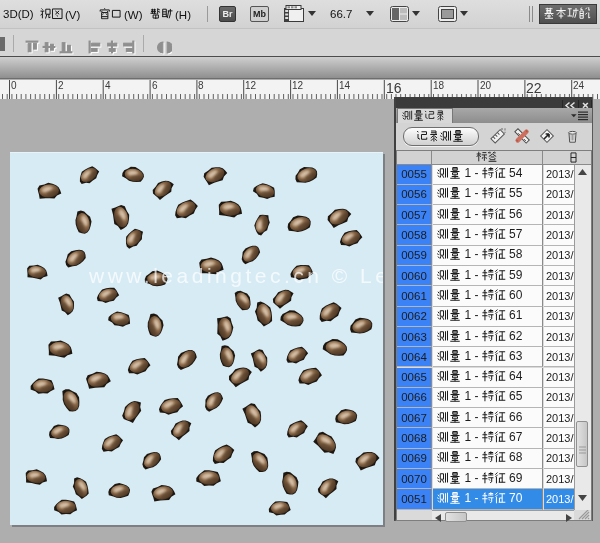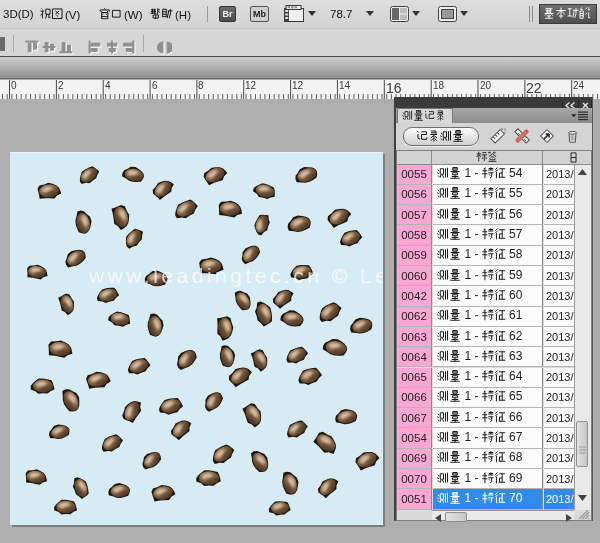--- a/index.html
+++ b/index.html
@@ -14,21 +14,21 @@
 #panel{left:394px;top:97px;width:199px;height:424px;background:#d4d4d4;border-left:2px solid #404040;border-right:1px solid #585858;border-bottom:2px solid #585858}
 #ptitle{position:absolute;left:0;top:0;width:196px;height:11px;background:#3b3b3b}
 #ptabs{position:absolute;left:0;top:11px;width:196px;height:15px;background:linear-gradient(#a8a8a8,#8d8d8d)}
 #ptab{position:absolute;left:1px;top:0;width:56px;height:15px;background:#d8d8d8;border:1px solid #777;border-bottom:none;display:flex;align-items:center;justify-content:center}
 #pbtn{position:absolute;left:7px;top:30px;width:76px;height:19px;border:1px solid #6e6e6e;border-radius:9px;background:linear-gradient(#fdfdfd,#d0d0d0);display:flex;align-items:center;justify-content:center;box-shadow:0 1px 0 rgba(255,255,255,.7)}
 .picon{position:absolute;top:30px}
 #tbl{position:absolute;left:0px;top:53px;width:196px;height:371px;background:#dadada;border:1px solid #7e7e7e}
 #thead{position:absolute;left:0;top:0;width:194px;height:13.5px;background:#d2d2d2;border-bottom:1px solid #8a8a8a}
 .tr{position:absolute;left:0;width:177px;height:20.3px}
 .td{position:absolute;top:0;height:20.3px;display:flex;align-items:center;overflow:hidden}
-.td.id{left:0;width:35px;background:#f9a8d4;border-right:1px solid #8a8a8a;justify-content:center;font-size:11.5px;color:#1c1c1c;border-bottom:1px solid #b5b5b5}
+.td.id{left:0;width:35px;background:#3b82f6;border-right:1px solid #8a8a8a;justify-content:center;font-size:11.5px;color:#1c1c1c;border-bottom:1px solid #b5b5b5}
 .td.lab{left:36px;width:110px;border-right:1px solid #8a8a8a;padding-left:4px;border-bottom:1px solid #b5b5b5}
 .td.dat{left:147px;width:31px;padding-left:2px;border-bottom:1px solid #b5b5b5}
 #vsb{position:absolute;left:177px;top:13.5px;width:17px;height:345px;background:#e9e9e9;border-left:1px solid #9a9a9a}
 #hsb{position:absolute;left:35px;top:358.5px;width:142px;height:10.5px;background:#e9e9e9;border-top:1px solid #9a9a9a}
 .thumb{position:absolute;background:linear-gradient(90deg,#e2e2e2,#c6c6c6);border:1px solid #909090;border-radius:2px}
 </style></head><body>
 <div id="root">
 <svg width="0" height="0" style="position:absolute">
       <defs>
         <symbol id="g-ri" viewBox="0 0 96 96">
@@ -124,21 +124,21 @@
         <rect x="1.2" y="8.5" width="3" height="2" fill="#ddd"></rect>
         <rect x="1.2" y="12" width="3" height="2" fill="#ddd"></rect>
         <rect x="2" y="0.5" width="15" height="4" fill="#f0f0f0" stroke="#3a3a3a"></rect>
         <rect x="3.5" y="1.3" width="2.5" height="2" fill="#888"></rect>
         <rect x="7" y="1.3" width="2.5" height="2" fill="#888"></rect>
         <rect x="10.5" y="1.3" width="2.5" height="2" fill="#888"></rect>
       </svg>
  <svg class="abs" style="left:308px;top:11px" width="8" height="6">
         <path d="M0 0h8l-4 5z" fill="#333"></path>
       </svg>
- <div class="mi" style="left:330px;font-size:11.5px">78.7</div>
+ <div class="mi" style="left:330px;font-size:11.5px">66.7</div>
  <svg class="abs" style="left:366px;top:11px" width="8" height="6">
         <path d="M0 0h8l-4 5z" fill="#333"></path>
       </svg>
  <svg class="abs" style="left:390px;top:6px" width="19" height="16">
         <rect x="0.5" y="0.5" width="18" height="15" rx="2" fill="#ececec" stroke="#444"></rect>
         <rect x="2" y="2" width="7" height="12" fill="#666"></rect>
         <rect x="10" y="2" width="7" height="5.5" fill="#bbb"></rect>
         <rect x="10" y="8.5" width="7" height="5.5" fill="#bbb"></rect>
       </svg>
  <svg class="abs" style="left:412px;top:11px" width="8" height="6">
@@ -679,21 +679,21 @@
                 <use href="#g-te" x="44.7" y="0" width="12" height="12" style="color:#1c1c1c"></use>
                 <use href="#g-zheng" x="56.7" y="0" width="12" height="12" style="color:#1c1c1c"></use>
                 <text x="72.1" y="10.1" font-size="12px" font-family="Liberation Sans, sans-serif" fill="#1c1c1c">59</text>
               </svg>
             </div>
 <div class="td dat" style="background:#fbfbfb">
               <span style="font-size:11px;color:#1c1c1c">2013/8</span>
             </div>
 </div>
           <div class="tr" style="top:121.8px">
-<div class="td id">0042</div>
+<div class="td id">0061</div>
 <div class="td lab" style="background:#fbfbfb">
               <svg width="87" height="14" style="overflow:visible">
                 <use href="#g-ce" x="0.0" y="0" width="12" height="12" style="color:#1c1c1c"></use>
                 <use href="#g-liang" x="12.0" y="0" width="12" height="12" style="color:#1c1c1c"></use>
                 <text x="27.4" y="10.1" font-size="12px" font-family="Liberation Sans, sans-serif" fill="#1c1c1c">1</text>
                 <text x="37.4" y="10.1" font-size="12px" font-family="Liberation Sans, sans-serif" fill="#1c1c1c">-</text>
                 <use href="#g-te" x="44.7" y="0" width="12" height="12" style="color:#1c1c1c"></use>
                 <use href="#g-zheng" x="56.7" y="0" width="12" height="12" style="color:#1c1c1c"></use>
                 <text x="72.1" y="10.1" font-size="12px" font-family="Liberation Sans, sans-serif" fill="#1c1c1c">60</text>
               </svg>
@@ -798,21 +798,21 @@
                 <use href="#g-te" x="44.7" y="0" width="12" height="12" style="color:#1c1c1c"></use>
                 <use href="#g-zheng" x="56.7" y="0" width="12" height="12" style="color:#1c1c1c"></use>
                 <text x="72.1" y="10.1" font-size="12px" font-family="Liberation Sans, sans-serif" fill="#1c1c1c">66</text>
               </svg>
             </div>
 <div class="td dat" style="background:#fbfbfb">
               <span style="font-size:11px;color:#1c1c1c">2013/8</span>
             </div>
 </div>
           <div class="tr" style="top:263.9px">
-<div class="td id">0054</div>
+<div class="td id">0068</div>
 <div class="td lab" style="background:#fbfbfb">
               <svg width="87" height="14" style="overflow:visible">
                 <use href="#g-ce" x="0.0" y="0" width="12" height="12" style="color:#1c1c1c"></use>
                 <use href="#g-liang" x="12.0" y="0" width="12" height="12" style="color:#1c1c1c"></use>
                 <text x="27.4" y="10.1" font-size="12px" font-family="Liberation Sans, sans-serif" fill="#1c1c1c">1</text>
                 <text x="37.4" y="10.1" font-size="12px" font-family="Liberation Sans, sans-serif" fill="#1c1c1c">-</text>
                 <use href="#g-te" x="44.7" y="0" width="12" height="12" style="color:#1c1c1c"></use>
                 <use href="#g-zheng" x="56.7" y="0" width="12" height="12" style="color:#1c1c1c"></use>
                 <text x="72.1" y="10.1" font-size="12px" font-family="Liberation Sans, sans-serif" fill="#1c1c1c">67</text>
               </svg>

